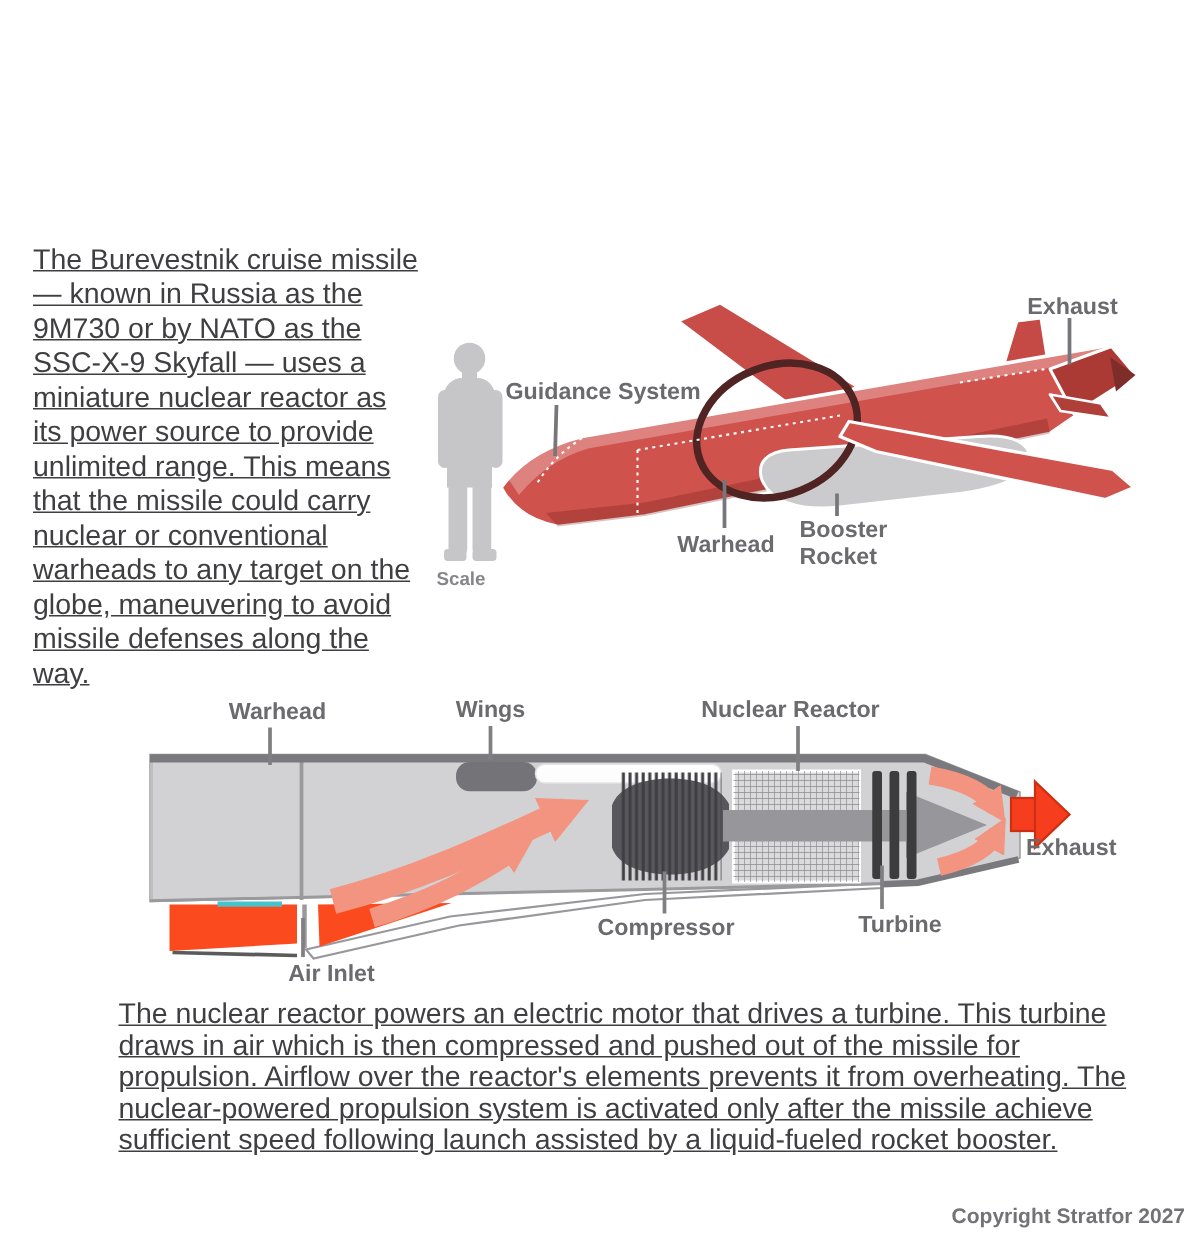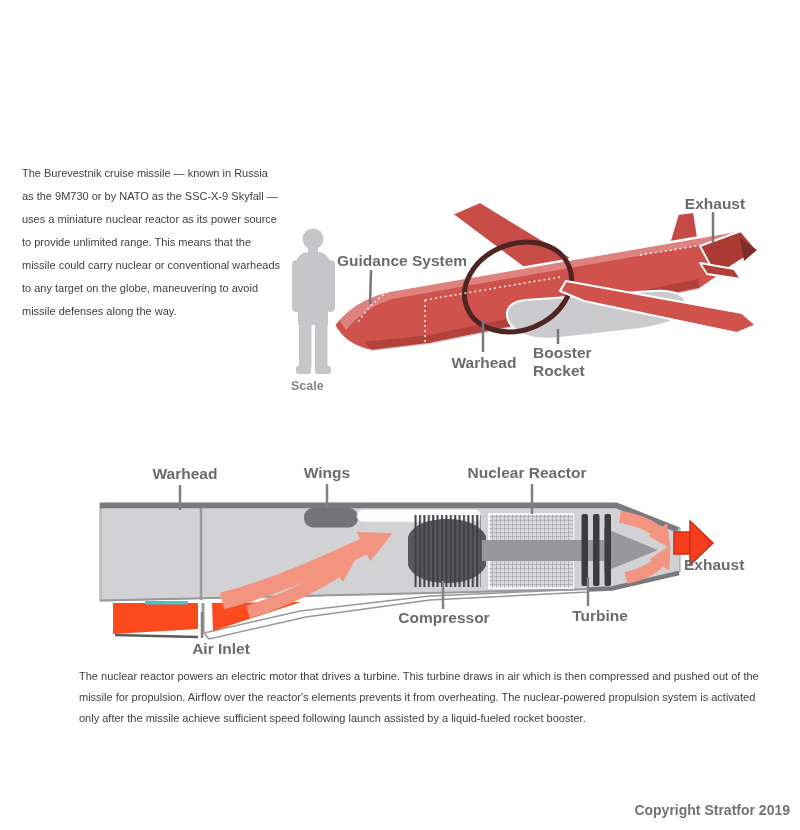--- a/index.html
+++ b/index.html
@@ -1,18 +1,18 @@
 <!DOCTYPE html>
 <html><head>
 <meta charset="utf-8">
 <style>
   html,body{margin:0;padding:0;background:#ffffff;}
   .canvas{position:relative;width:800px;height:830px;background:#ffffff;overflow:hidden;
           font-family:"Liberation Sans", sans-serif;}
-  .para{position:absolute;color:#3f3f42;font-size:11px;}
+  .para{position:absolute;color:#3f3f42;font-size:19px;text-decoration:underline;}
   #intro{left:22px;top:162px;width:258px;line-height:23px;}
   #description{left:79px;top:666px;width:682px;line-height:21px;}
   #footer{position:absolute;right:10px;top:802px;color:#737377;font-size:14px;font-weight:700;}
   svg{position:absolute;left:0;top:0;}
   .dlabel{font-family:"Liberation Sans", sans-serif;font-size:15.5px;font-weight:700;fill:#6b6b6f;}
   .slabel{font-family:"Liberation Sans", sans-serif;font-size:12.5px;font-weight:600;fill:#87878b;}
 </style>
 </head>
 <body>
 
@@ -157,14 +157,14 @@
     <text class="dlabel" x="327" y="478" text-anchor="middle">Wings</text>
     <text class="dlabel" x="527" y="478" text-anchor="middle">Nuclear Reactor</text>
     <text class="dlabel" x="221" y="654" text-anchor="middle">Air Inlet</text>
     <text class="dlabel" x="444" y="623" text-anchor="middle">Compressor</text>
     <text class="dlabel" x="600" y="621" text-anchor="middle">Turbine</text>
     <text class="dlabel" x="684" y="570">Exhaust</text>
   </svg>
 
   <div id="description" class="para">The nuclear reactor powers an electric motor that drives a turbine. This turbine draws in air which is then compressed and pushed out of the missile for propulsion. Airflow over the reactor's elements prevents it from overheating. The nuclear-powered propulsion system is activated only after the missile achieve sufficient speed following launch assisted by a liquid-fueled rocket booster.</div>
 
-  <div id="footer">Copyright Stratfor 2019</div>
+  <div id="footer">Copyright Stratfor 2027</div>
 </div>
 
 </body></html>

